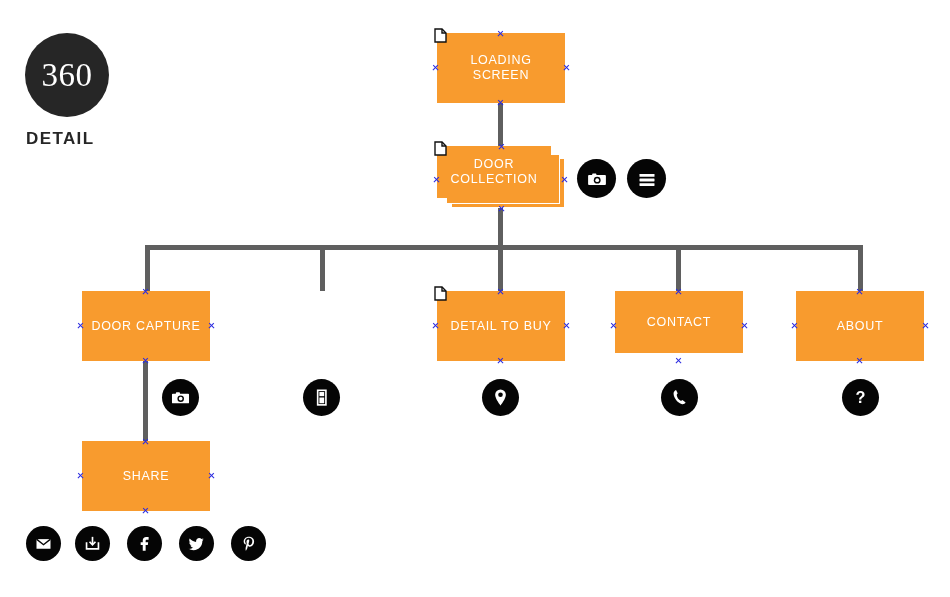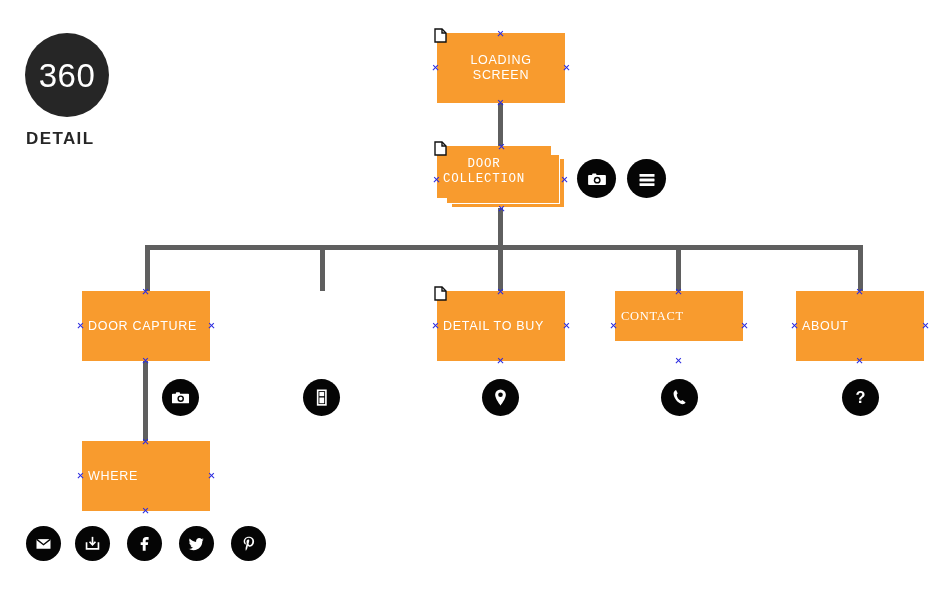--- a/index.html
+++ b/index.html
@@ -16,41 +16,41 @@
   
   .logo-wrap{position:absolute;left:25px;top:33px;width:110px;height:125px;}
   .logo-circle{
     width:84px;height:84px;border-radius:50%;
     background:#262626;
     display:flex;align-items:center;justify-content:center;
     margin-left:0;
   }
   .logo-circle span{
     color:#ffffff;font-size:33px;letter-spacing:0.5px;
-    font-family:Liberation Sans, sans-serif;
+    font-family:Liberation Serif, serif;
     font-weight:400;line-height:1;
   }
   .logo-word{
     margin-top:12px;margin-left:1px;
     color:#262626;font-size:17px;font-weight:bold;letter-spacing:1.4px;
   }
 
   
   .conn{position:absolute;background:#5f5f5f;}
 
   
   .node{position:absolute;}
   .card{
     position:absolute;left:0;top:0;
     background:#F89B2E;
     box-sizing:border-box;
   }
   .card.shadow{background:#F89B2E;border:1px solid #ffffff;}
   .card.top{
-    display:flex;align-items:center;justify-content:flex-start;
+    display:flex;align-items:center;justify-content:center;
     text-align:center;
     color:#ffffff;
     font-size:12.5px;
     letter-spacing:0.7px;
     line-height:15px;
     border:0;
   }
   .card.top .lbl{padding:0 6px;}
 
   
@@ -110,21 +110,21 @@
     </svg>
     <div class="xm" style="left:60px;top:-3px;"></div>
     <div class="xm" style="left:-5px;top:31px;"></div>
     <div class="xm" style="left:126px;top:31px;"></div>
     <div class="xm" style="left:60px;top:66px;"></div>
   </div>
 
   <div class="node" style="left:437px;top:146px;width:130px;height:62px;">
     <div class="card shadow" style="left:14px;top:12px;width:114px;height:50px;"></div>
     <div class="card shadow" style="left:9px;top:8px;width:114px;height:50px;"></div>
-    <div class="card top" style="left:0px;top:0px;width:114px;height:52px;font-family:Liberation Mono, monospace;">
+    <div class="card top" style="left:0px;top:0px;width:114px;height:52px;">
       <span class="lbl">
         <span>DOOR</span><br>
         <span>COLLECTION</span>
       </span>
     </div>
     <svg class="page-icon" viewBox="0 0 13 15">
       <path d="M1 1 h7 l4 4 v9 h-11 z" fill="#ffffff" stroke="#111111" stroke-width="1.4"></path>
       <path d="M8 1 v4 h4" fill="none" stroke="#111111" stroke-width="1.4"></path>
     </svg>
     <div class="xm" style="left:61px;top:-3px;"></div>
@@ -187,21 +187,21 @@
     <div class="xm" style="left:60px;top:66px;"></div>
   </div>
   <div class="ricon med" style="left:482px;top:379px;">
     <svg width="23" height="23" viewBox="0 0 24 24">
       <path d="M12 3.6 a5.6 5.6 0 0 0-5.6 5.6 c0 4.2 5.6 11.2 5.6 11.2 s5.6-7 5.6-11.2 A5.6 5.6 0 0 0 12 3.6 z" fill="#ffffff"></path>
       <circle cx="12" cy="9.2" r="2.4" fill="#050505"></circle>
     </svg>
   </div>
 
   <div class="node" style="left:615px;top:291px;width:128px;height:70px;">
-    <div class="card top" style="width:128px;height:50px;font-family:Liberation Serif, serif;">
+    <div class="card top" style="width:128px;height:62px;">
       <span class="lbl">CONTACT</span>
     </div>
     <div class="xm" style="left:60px;top:-3px;"></div>
     <div class="xm" style="left:-5px;top:31px;"></div>
     <div class="xm" style="left:126px;top:31px;"></div>
     <div class="xm" style="left:60px;top:66px;"></div>
   </div>
   <div class="ricon med" style="left:661px;top:379px;">
     <svg width="23" height="23" viewBox="0 0 24 24">
       <path d="M8.4 4.2 c-1.5 0.6-2.7 2-2.6 3.7 0.2 4.6 3.7 9.3 8.3 10.9 1.7 0.6 3.4-0.2 4.3-1.5 l-3.3-2.6 c-0.7 0.7-1.5 0.9-2.3 0.4 -1.9-1.2-3.2-3.1-3.6-5.3 -0.1-0.8 0.2-1.5 1-1.9 z" fill="#ffffff"></path>
@@ -218,21 +218,21 @@
     <div class="xm" style="left:60px;top:66px;"></div>
   </div>
   <div class="ricon med" style="left:842px;top:379px;">
     <svg width="23" height="23" viewBox="0 0 24 24">
       <text x="12" y="17.4" text-anchor="middle" font-family="Liberation Sans, sans-serif" font-size="17" font-weight="bold" fill="#ffffff">?</text>
     </svg>
   </div>
 
   <div class="node" style="left:82px;top:441px;width:128px;height:70px;">
     <div class="card top" style="width:128px;height:70px;">
-      <span class="lbl">WHERE</span>
+      <span class="lbl">SHARE</span>
     </div>
     <div class="xm" style="left:60px;top:-3px;"></div>
     <div class="xm" style="left:-5px;top:31px;"></div>
     <div class="xm" style="left:126px;top:31px;"></div>
     <div class="xm" style="left:60px;top:66px;"></div>
   </div>
 
   <div class="ricon sm" style="left:26px;top:526px;">
     <svg width="21" height="21" viewBox="0 0 24 24">
       <rect x="4" y="7" width="16" height="11" fill="#ffffff"></rect>

